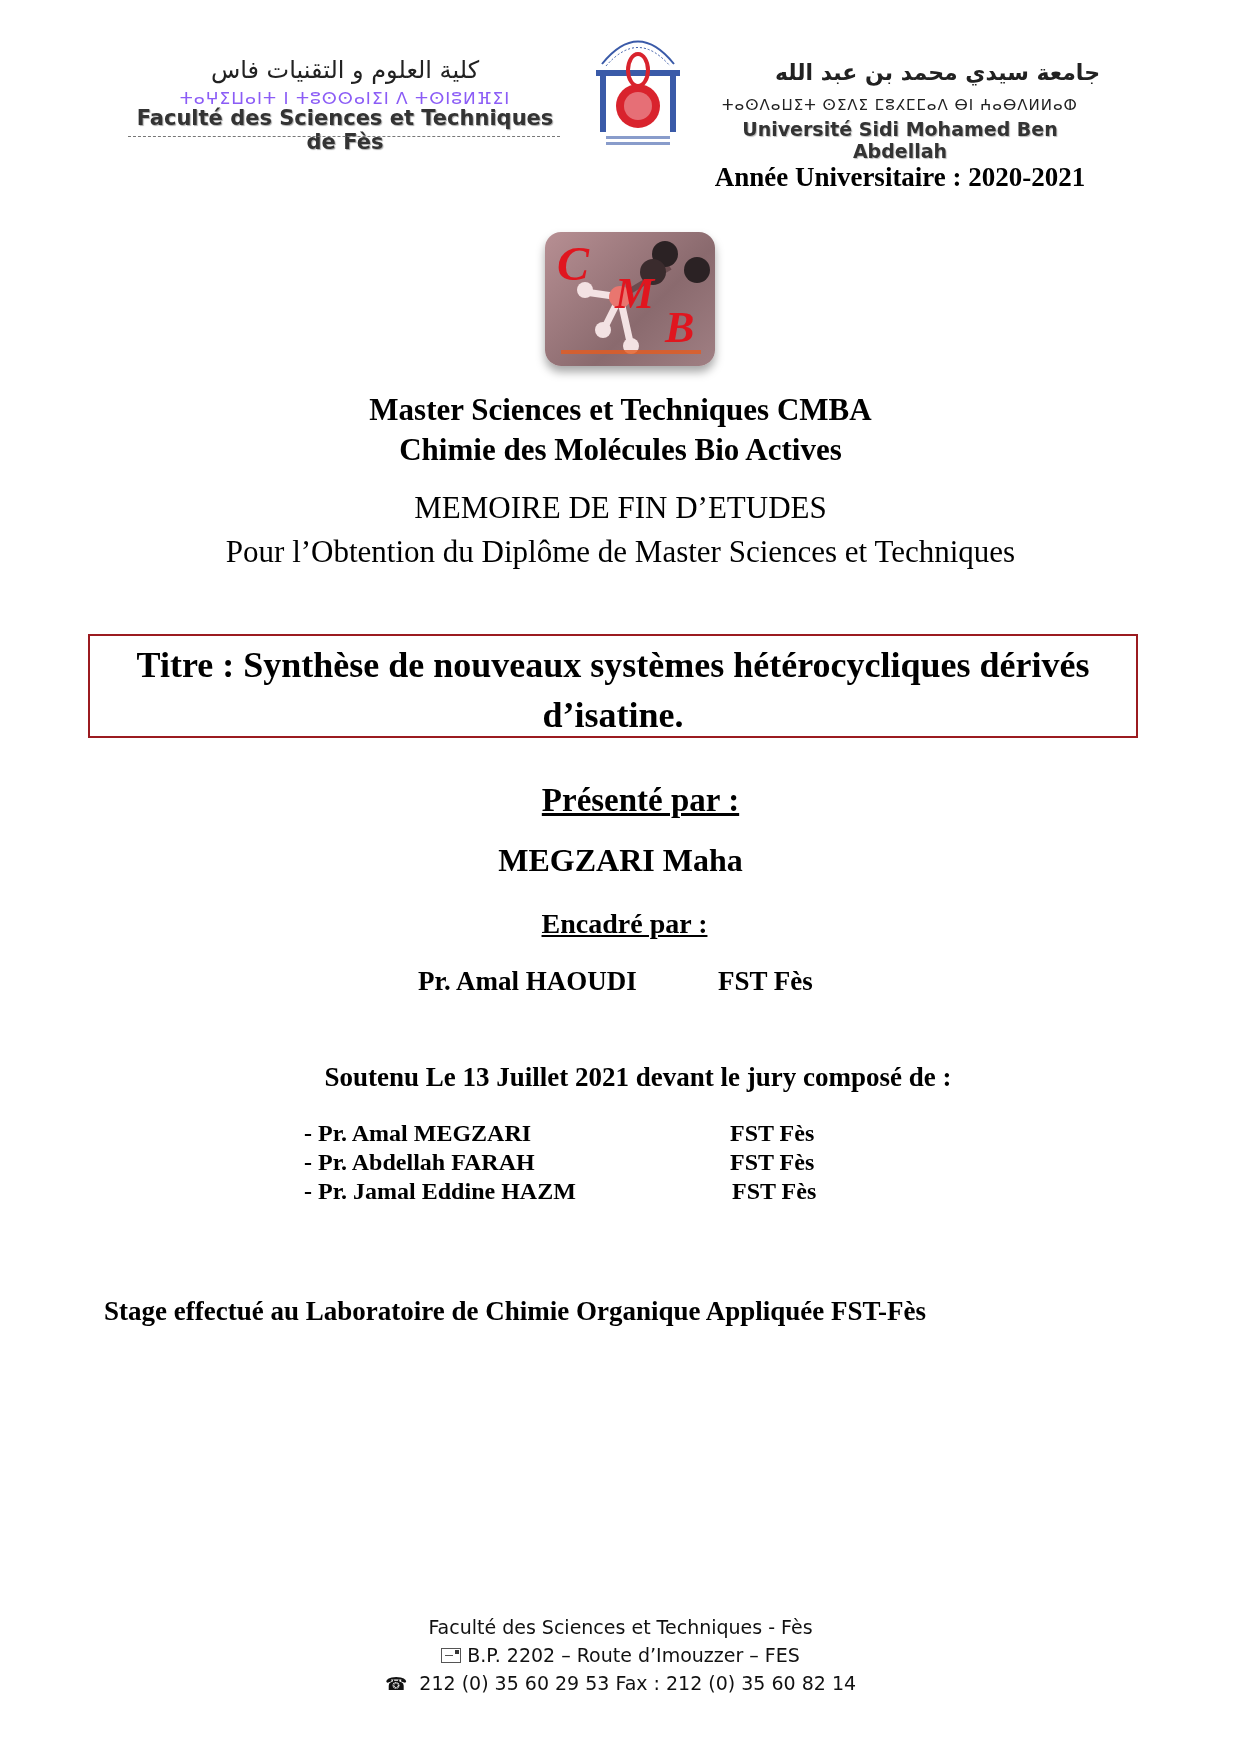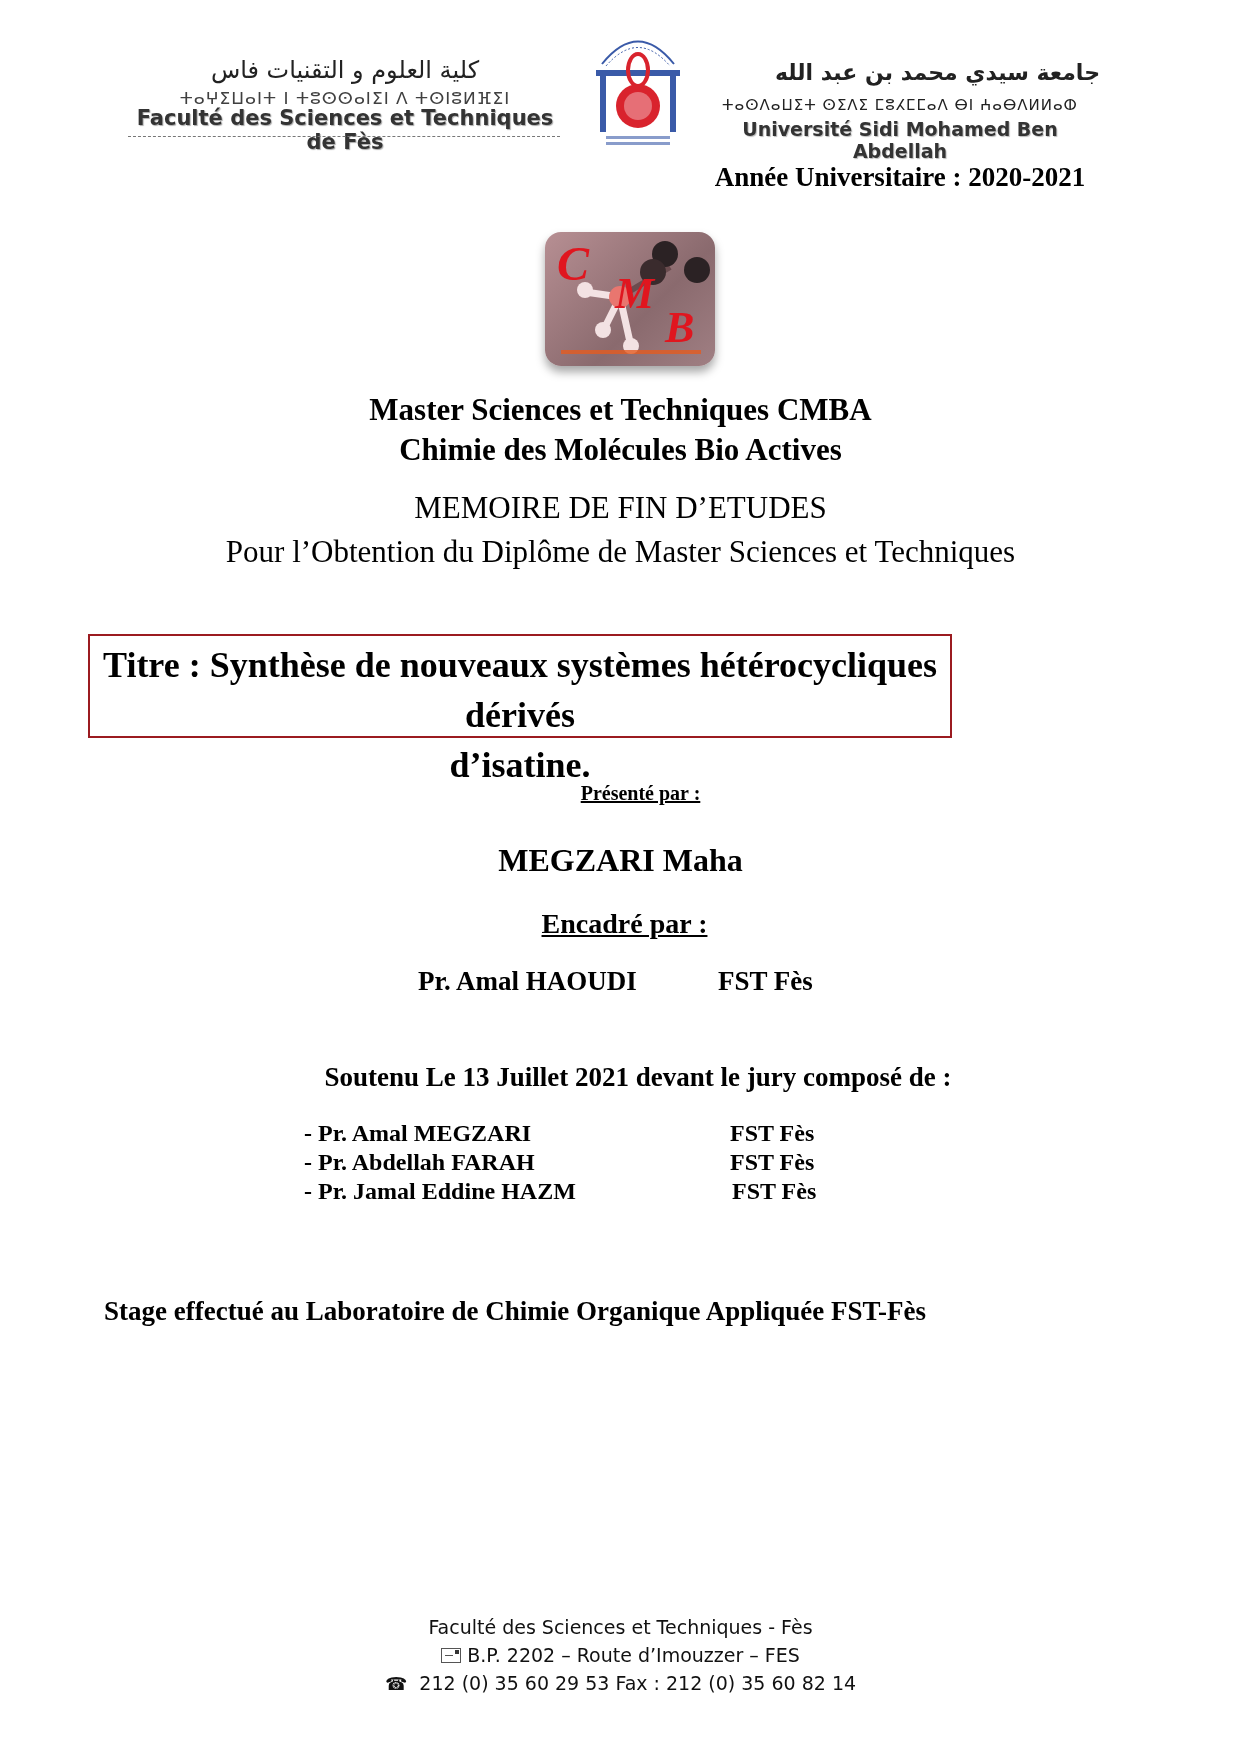--- a/index.html
+++ b/index.html
@@ -1,35 +1,35 @@
 <!DOCTYPE html>
 <html><head>
 <meta charset="utf-8">
 <style>
   html,body{margin:0;padding:0;background:#fff;}
   body{width:1241px;height:1754px;position:relative;overflow:hidden;font-family:"Liberation Serif",serif;color:#000;}
   .abs{position:absolute;}
   .center{left:0;right:0;text-align:center;}
   .fst-ar{left:130px;top:56px;width:430px;text-align:center;font-family:"DejaVu Sans",sans-serif;font-size:24px;font-weight:normal;color:#222;direction:rtl;}
-  .fst-tif{left:130px;top:88px;width:430px;text-align:center;font-family:"DejaVu Sans",sans-serif;font-size:17px;color:#404040;letter-spacing:1px;}
+  .fst-tif{left:130px;top:88px;width:430px;text-align:center;font-family:"DejaVu Sans",sans-serif;font-size:17px;color:#8b5cf6;letter-spacing:1px;}
   .fst-fr{left:120px;top:106px;width:450px;text-align:center;font-family:"DejaVu Sans",sans-serif;font-size:21px;font-weight:bold;color:#333;text-shadow:1px 1px 1px #aaa;}
   .fst-rule{left:128px;top:136px;width:432px;height:0;border-top:1px dashed #777;}
   .usmba-logo{left:592px;top:24px;width:92px;height:126px;}
   .usmba-ar{left:700px;top:60px;width:400px;text-align:right;font-family:"DejaVu Sans",sans-serif;font-size:22px;font-weight:bold;color:#222;direction:rtl;}
   .usmba-tif{left:700px;top:96px;width:400px;text-align:center;font-family:"DejaVu Sans",sans-serif;font-size:15px;color:#222;letter-spacing:1px;}
   .usmba-fr{left:700px;top:118px;width:400px;text-align:center;font-family:"DejaVu Sans",sans-serif;font-size:19px;font-weight:bold;color:#333;text-shadow:1px 1px 1px #bbb;}
   .annee{left:690px;top:162px;width:420px;text-align:center;font-size:27px;font-weight:bold;}
   .cmb{left:545px;top:232px;width:170px;height:134px;border-radius:16px;background:linear-gradient(135deg,#b78f93,#8a6a6e 60%,#a07f83);box-shadow:0 6px 10px rgba(0,0,0,.35);overflow:hidden;}
   .cmb-letter{position:absolute;font-family:"Liberation Serif",serif;font-style:italic;color:#e0161f;font-weight:bold;}
   .master1{top:392px;font-size:31px;font-weight:bold;}
   .master2{top:432px;font-size:31px;font-weight:bold;}
   .memoire{top:490px;font-size:31px;}
   .obtention{top:534px;font-size:31px;}
-  .title-box{left:88px;top:634px;width:864px;height:104px;border:2px solid #9b1b20;box-sizing:border-box;text-align:center;font-size:36px;font-weight:bold;line-height:50px;padding-top:4px;}
-  .presente{top:782px;font-size:20px;font-weight:bold;padding-left:40px;}
+  .title-box{left:88px;top:634px;width:1050px;height:104px;border:2px solid #9b1b20;box-sizing:border-box;text-align:center;font-size:36px;font-weight:bold;line-height:50px;padding-top:4px;}
+  .presente{top:782px;font-size:33px;font-weight:bold;padding-left:40px;}
   .u{text-decoration:underline;}
   .name{top:842px;font-size:32px;font-weight:bold;}
   .encadre{top:908px;font-size:28px;font-weight:bold;padding-left:8px;}
   .enc-name{left:418px;top:966px;font-size:27px;font-weight:bold;}
   .enc-aff{left:718px;top:966px;font-size:27px;font-weight:bold;}
   .soutenu{top:1062px;font-size:27px;font-weight:bold;margin-left:35px;}
   .jury-name{left:304px;font-size:24px;font-weight:bold;}
   .jury-aff{font-size:24px;font-weight:bold;}
   .stage{left:104px;top:1296px;font-size:27px;font-weight:bold;}
   .footer{font-family:"DejaVu Sans",sans-serif;font-size:19px;color:#111;}

